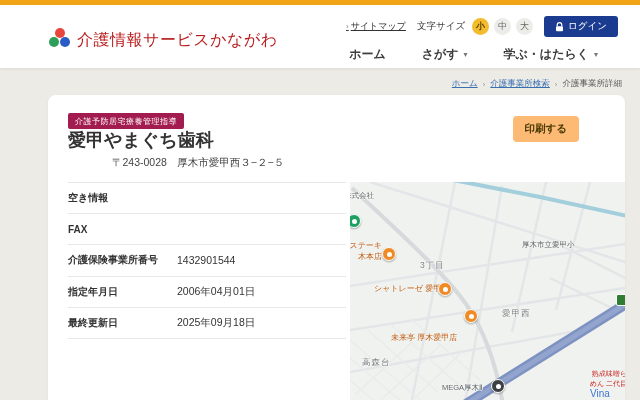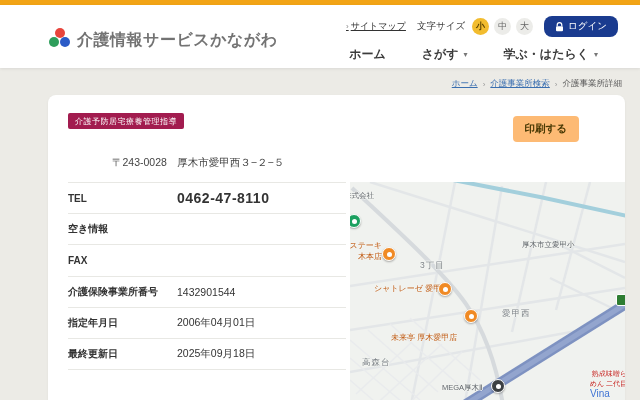--- a/index.html
+++ b/index.html
@@ -8,31 +8,31 @@
 
   
   .topbar{position:absolute;top:0;left:0;right:0;height:5px;background:#F2A416;}
   .header{position:absolute;top:5px;left:0;right:0;height:63px;background:#fff;
     box-shadow:0 1px 3px rgba(0,0,0,.08);}
   .logo{position:absolute;left:49px;top:23px;width:22px;height:20px;}
   .logo i{position:absolute;border-radius:50%;width:10px;height:10px;}
   .logo .dot-red{left:6px;top:0;background:#E8453C;}
   .logo .dot-green{left:0;top:9px;background:#2E9E5B;}
   .logo .dot-blue{left:11px;top:9px;background:#2B5BC7;}
-  .site-title{position:absolute;left:77px;top:25px;font-size:16px;font-weight:bold;color:#737373;letter-spacing:.5px;}
+  .site-title{position:absolute;left:77px;top:25px;font-size:16px;font-weight:normal;color:#b91c1c;letter-spacing:.5px;}
 
   .util-row{position:absolute;top:11px;right:22px;display:flex;align-items:center;gap:11px;}
   .sitemap{font-size:9px;color:#333;text-decoration:underline;cursor:pointer;display:flex;align-items:center;gap:2px;}
   .sitemap .arrow{font-size:8px;color:#888;text-decoration:none;}
   .fs-label{font-size:9.5px;color:#333;}
   .fs-group{display:flex;gap:5px;align-items:center;margin-left:-4px;}
   .fs-circle{width:17px;height:17px;border-radius:50%;background:#ECECE9;color:#666;
     font-size:9px;display:flex;align-items:center;justify-content:center;cursor:pointer;}
   .fs-circle.active{background:#F2BC2E;color:#5C4400;font-weight:bold;}
-  .login-btn{background:#1A3B8F;color:#fff;border:none;border-radius:8px;height:21px;
+  .login-btn{background:#1A3B8F;color:#fff;border:none;border-radius:3px;height:21px;
     padding:0 11px;font-size:9.5px;display:flex;align-items:center;gap:4px;cursor:pointer;
     font-family:inherit;}
   .nav-row{position:absolute;top:41px;right:42px;display:flex;gap:36px;align-items:center;}
   .nav-item{font-size:12px;font-weight:600;color:#3B3B3B;cursor:pointer;display:flex;align-items:center;gap:5px;}
   .nav-item .chev{font-size:8px;color:#777;}
 
   
   .breadcrumb{position:absolute;top:78px;right:18px;font-size:8.5px;color:#555;
     display:flex;gap:5px;align-items:center;}
   .breadcrumb a{color:#3A6FB0;text-decoration:underline;cursor:pointer;}
@@ -127,28 +127,25 @@
   <div class="breadcrumb">
     <a>ホーム</a>
     <span class="sep">›</span>
     <a>介護事業所検索</a>
     <span class="sep">›</span>
     <span>介護事業所詳細</span>
   </div>
 
   <div class="card">
     <span class="badge">介護予防居宅療養管理指導</span>
+    <h1 class="facility-title">愛甲やまぐち歯科</h1>
     <div class="facility-address">〒243-0028　厚木市愛甲西３−２−５</div>
     <button class="print-btn">印刷する</button>
 
     <div class="info-table">
-      <div class="row">
-        <div class="row-label">TEL</div>
-        <div class="row-value tel">0462-47-8110</div>
-      </div>
       <div class="row">
         <div class="row-label">空き情報</div>
         <div class="row-value"></div>
       </div>
       <div class="row">
         <div class="row-label">FAX</div>
         <div class="row-value"></div>
       </div>
       <div class="row">
         <div class="row-label">介護保険事業所番号</div>

